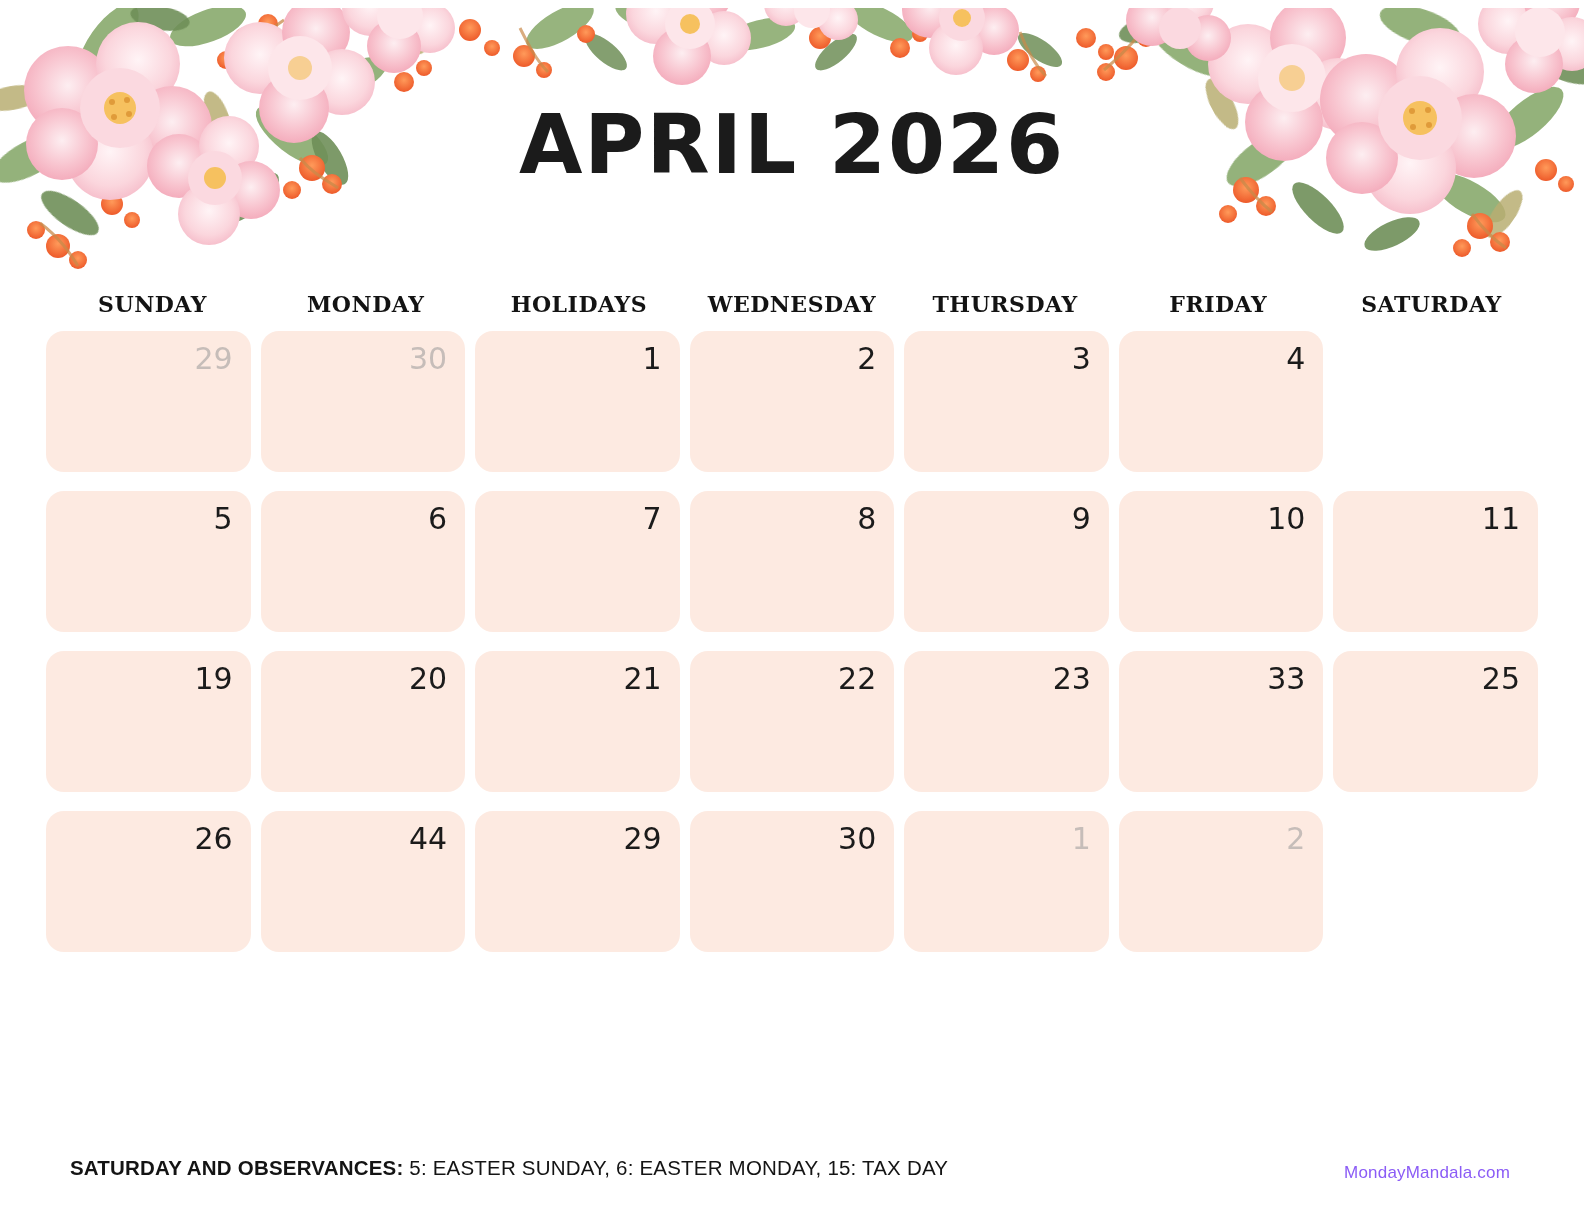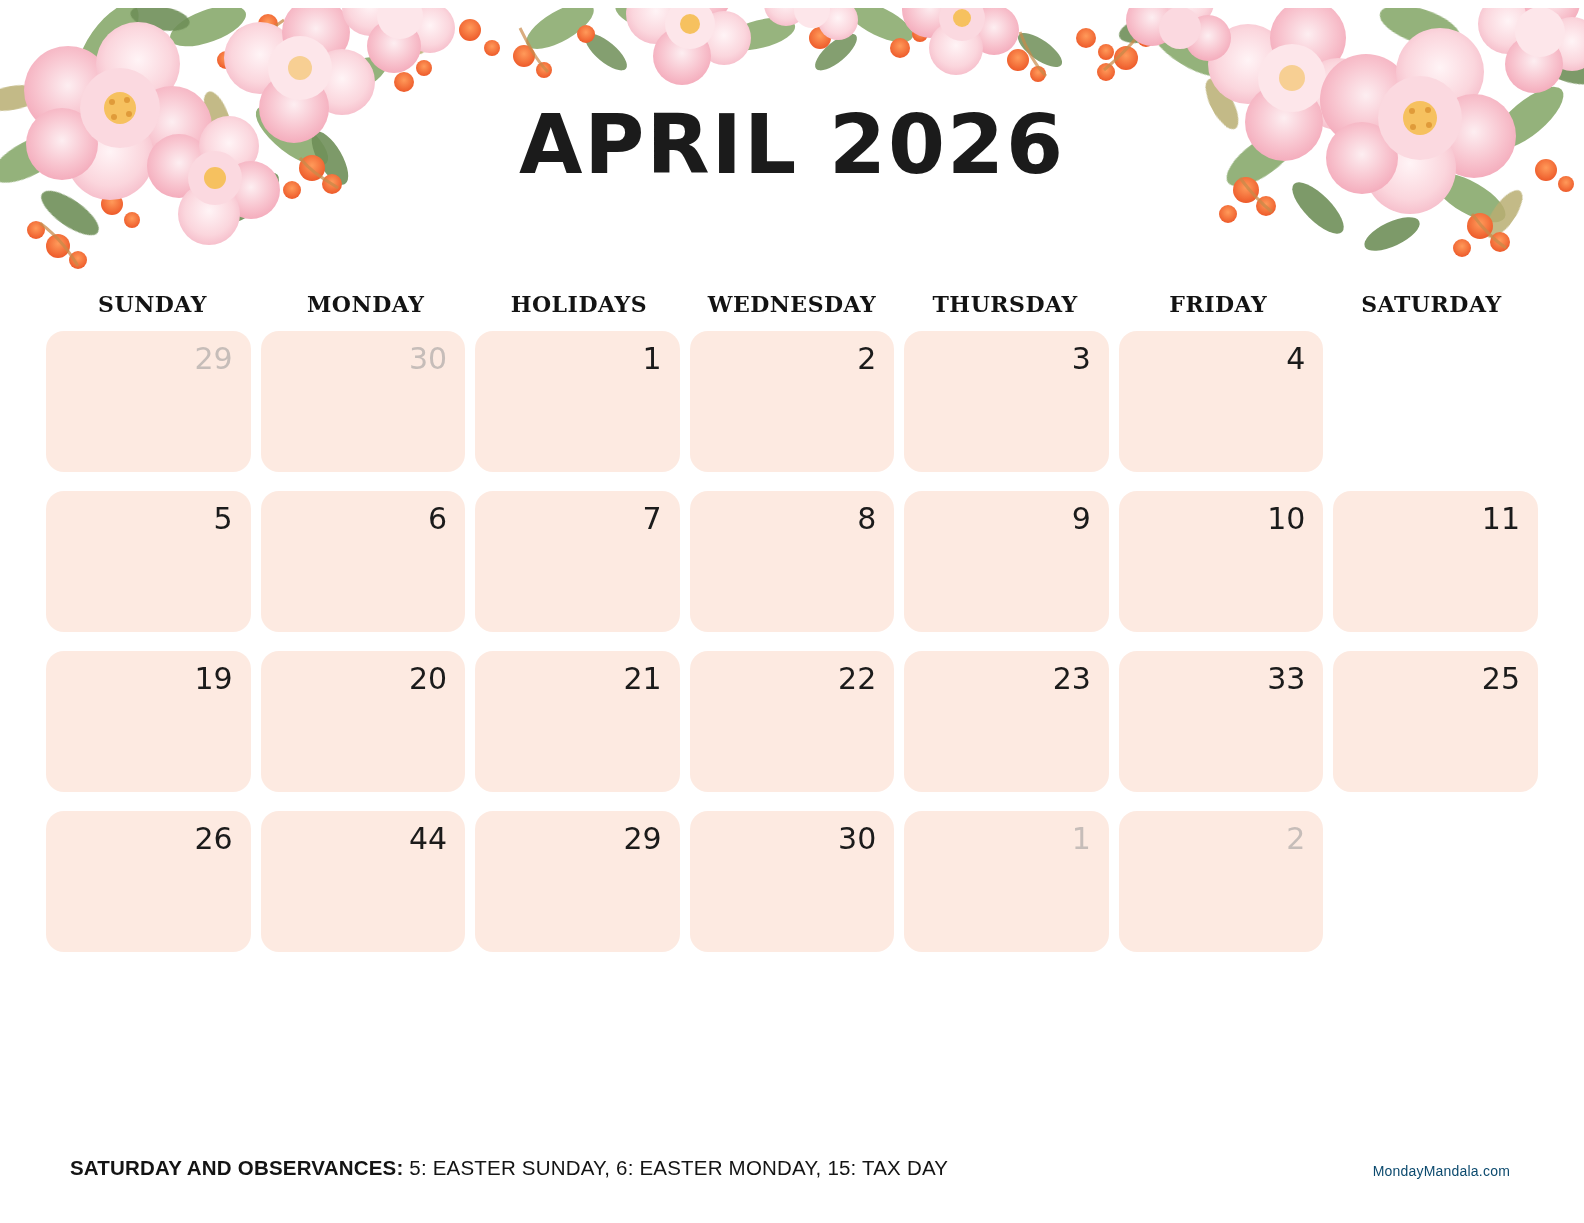--- a/index.html
+++ b/index.html
@@ -111,22 +111,22 @@
     letter-spacing: 0.2px;
   }
   .footer-holidays .label {
     font-weight: bold;
   }
   .footer-brand {
     position: absolute;
     right: 74px;
     top: 1155px;
     font-family: "Liberation Sans", sans-serif;
-    font-size: 14px;
-    color: #0c4a6e;
+    font-size: 17px;
+    color: #8b5cf6;
     letter-spacing: 0.2px;
   }
 </style>
 </head>
 <body>
 
 <div class="page">
 
   <div class="floral-band">
     <svg width="1584" height="285" viewBox="0 0 1584 285" xmlns="http://www.w3.org/2000/svg" aria-hidden="true">

